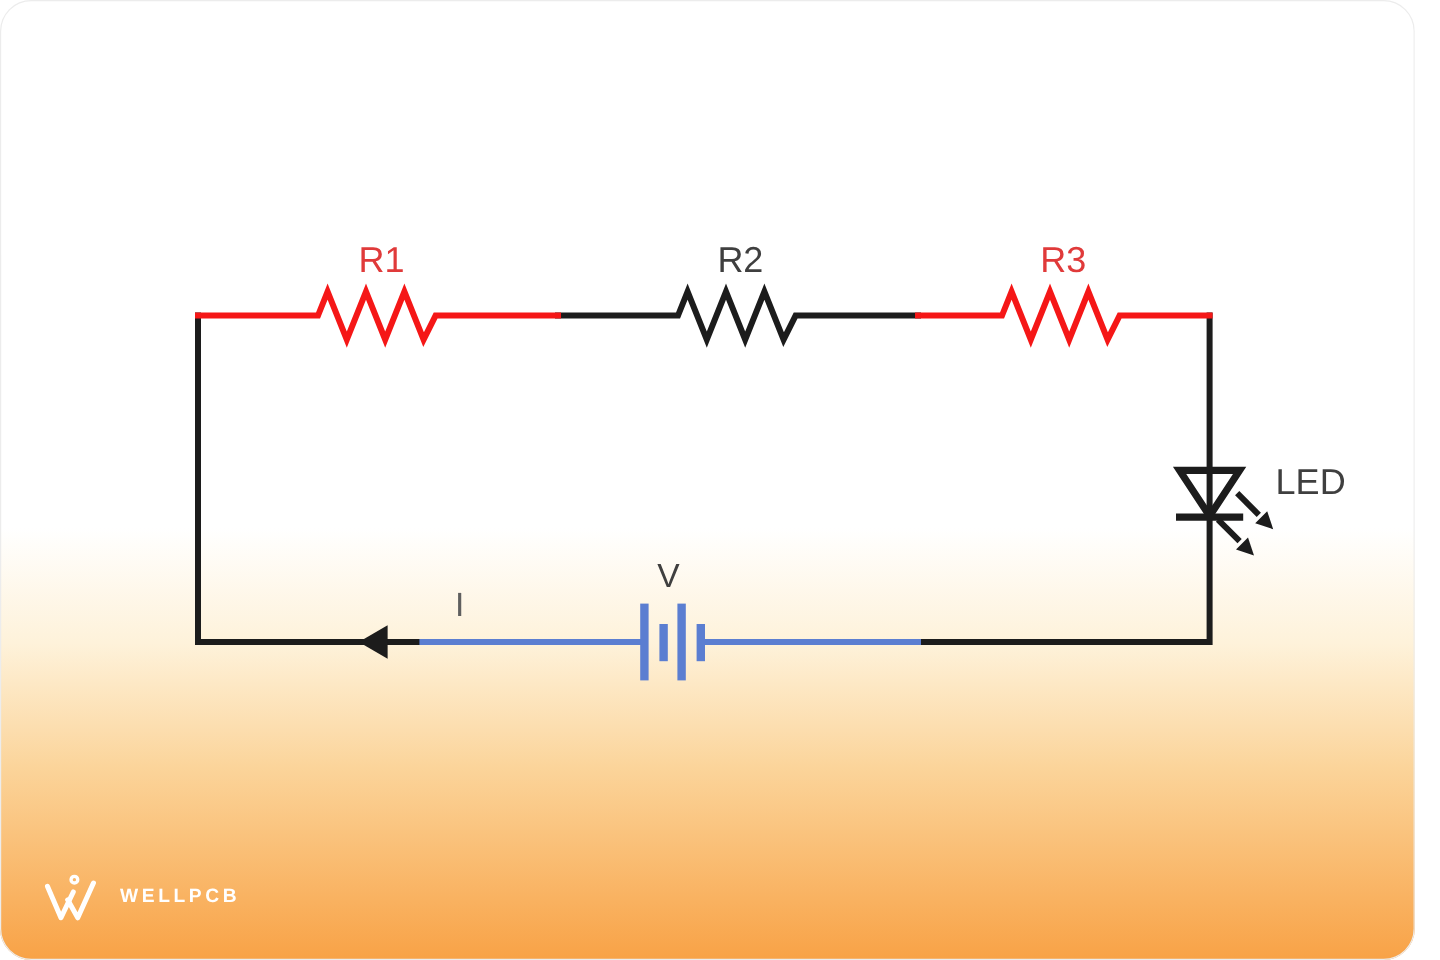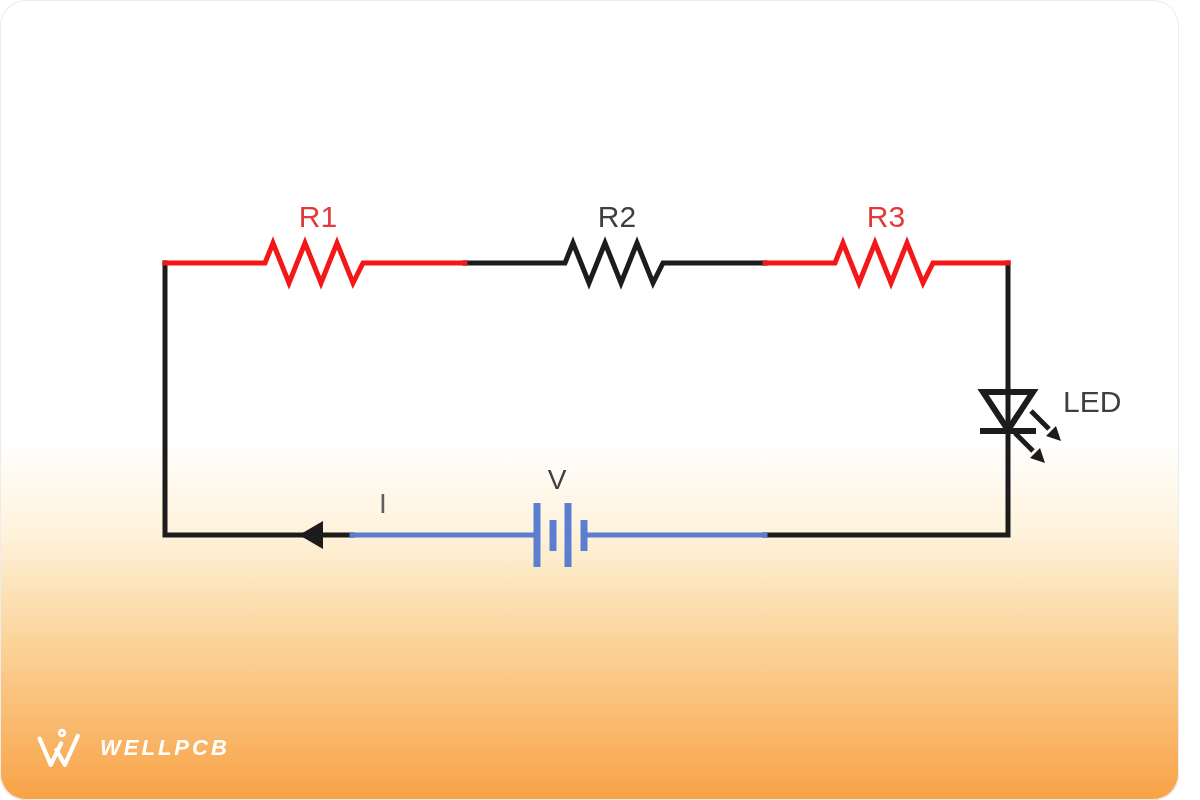--- a/index.html
+++ b/index.html
@@ -31,22 +31,21 @@
   .fill-red{fill:var(--label-red,#e03a3a);}
   .fill-dark{fill:var(--label-dark,#3f3f3f);}
   .fill-gray{fill:var(--label-gray,#5f5f5f);}
   .logo{
     position:absolute;left:34px;bottom:28px;
     display:flex;align-items:center;gap:10px;
   }
   .logo-text{
     color:var(--logo-white,#ffffff);
     font-weight:bold;
-    font-style:italic;
-    font-size:22px;
+    font-size:16px;
     letter-spacing:3px;
     line-height:1;
   }
 </style>
 </head>
 <body>
 
 <div class="card">
 
   <svg class="circuit" viewBox="0 0 1200 800">

